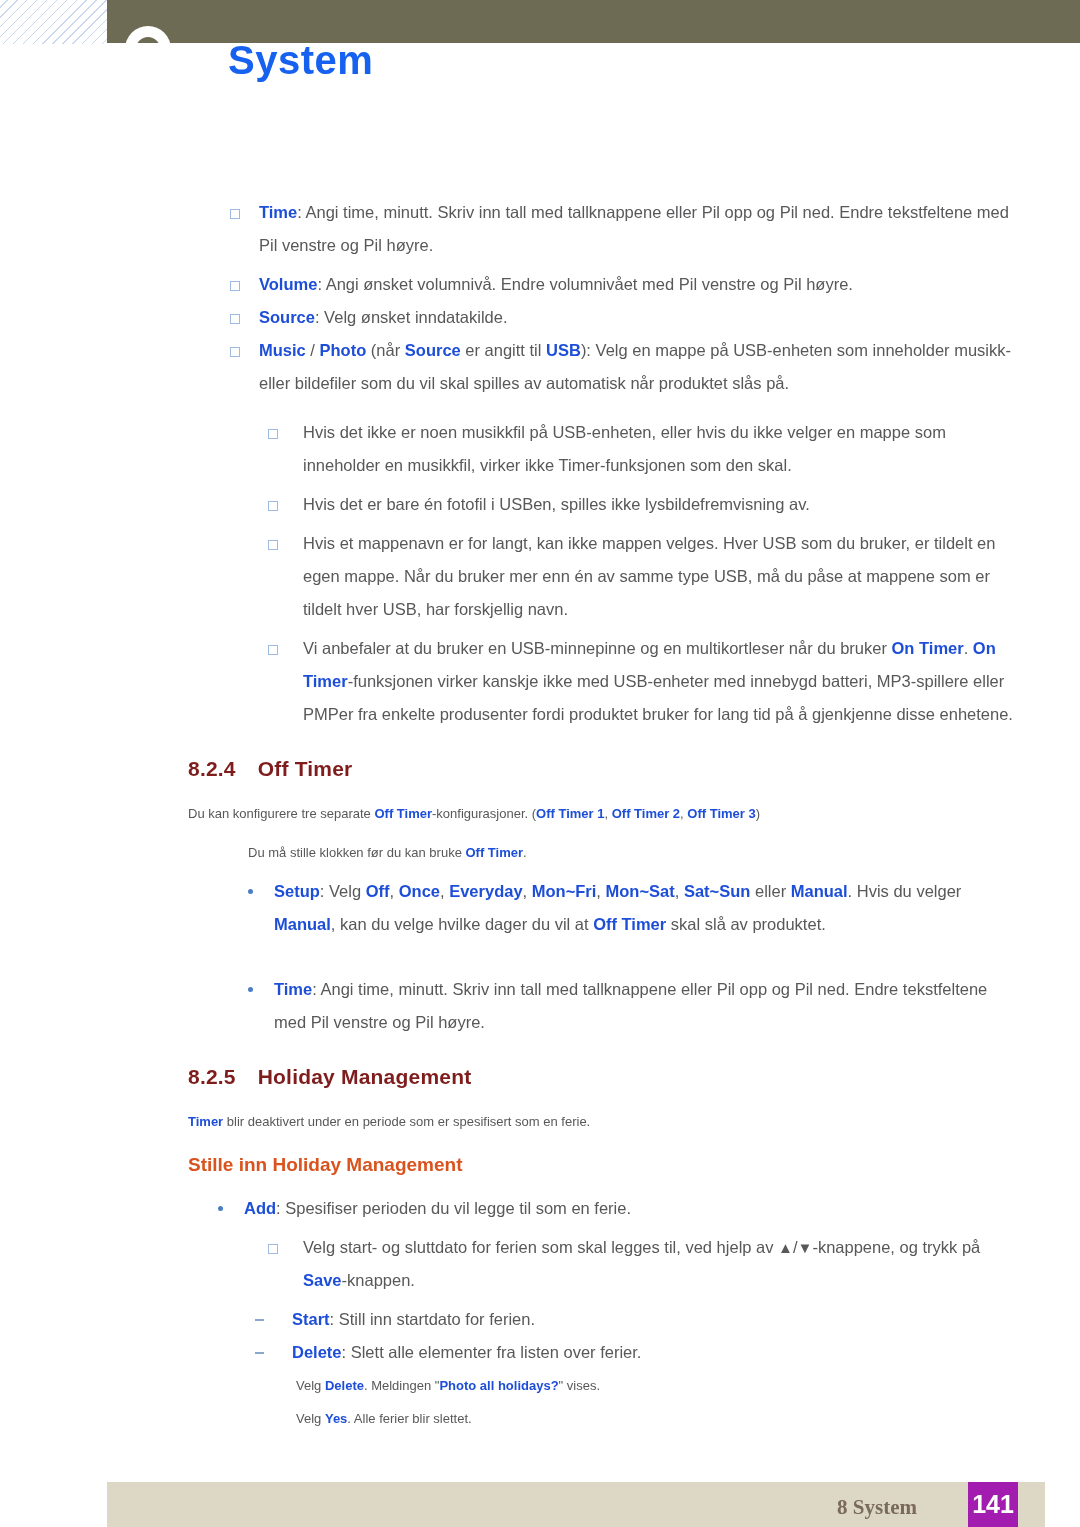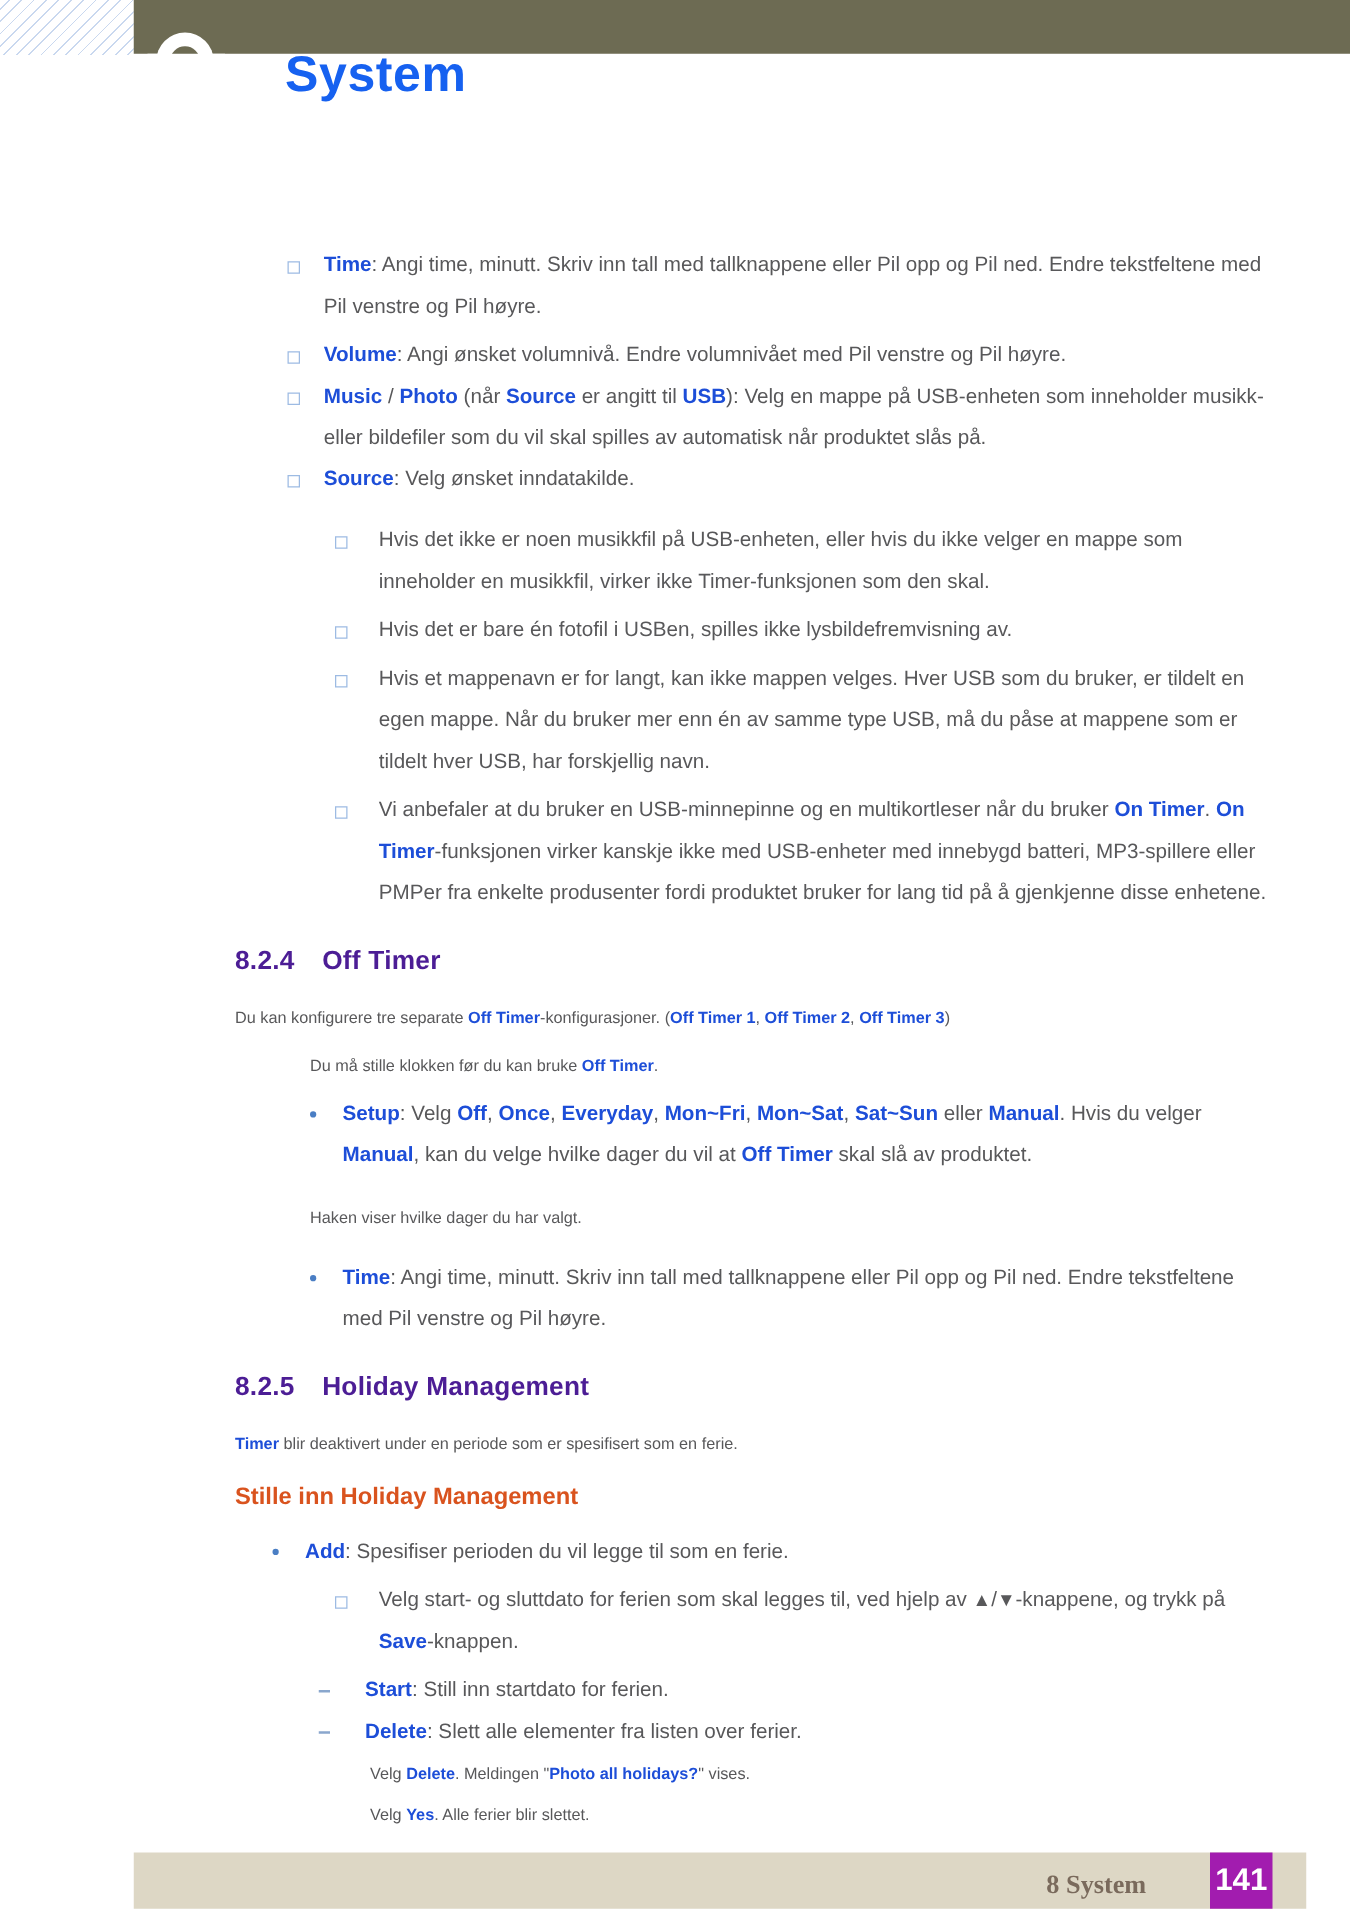--- a/index.html
+++ b/index.html
@@ -143,21 +143,21 @@
   
   .dl { margin-left: 255px; margin-right: 62px; }
   .dl .bul { margin-right: 28px; }
 
   .gap-s  { height: 6px; }
   .gap-m  { height: 16px; }
   .gap-l  { height: 26px; }
 
   
   .h-num {
-    color: #4c1d95;
+    color: #7f1d1d;
     font-size: 21px;
     font-weight: bold;
     margin-left: 188px;
     letter-spacing: 0.2px;
   }
   .h-num .num { margin-right: 22px; }
 
   .h-sub {
     color: #d9531e;
     font-size: 19px;
@@ -220,26 +220,26 @@
 
     <div class="gap-s"></div>
 
     <div class="row">
       <span class="bul bullet-square"></span>
       <span class="row-text"><span class="kw">Volume</span><span>: Angi ønsket volumnivå. Endre volumnivået med Pil venstre og Pil høyre.</span></span>
     </div>
 
     <div class="row">
       <span class="bul bullet-square"></span>
+      <span class="row-text"><span class="kw">Source</span><span>: Velg ønsket inndatakilde.</span></span>
+    </div>
+
+    <div class="row">
+      <span class="bul bullet-square"></span>
       <span class="row-text"><span class="kw">Music</span><span> / </span><span class="kw">Photo</span><span> (når </span><span class="kw">Source</span><span> er angitt til </span><span class="kw">USB</span><span>): Velg en mappe på USB-enheten som inneholder musikk- eller bildefiler som du vil skal spilles av automatisk når produktet slås på.</span></span>
-    </div>
-
-    <div class="row">
-      <span class="bul bullet-square"></span>
-      <span class="row-text"><span class="kw">Source</span><span>: Velg ønsket inndatakilde.</span></span>
     </div>
   </div>
 
   <div class="gap-m"></div>
 
   <div class="l2">
 
     <div class="row">
       <span class="bul bullet-square"></span>
       <span class="row-text">Hvis det ikke er noen musikkfil på USB-enheten, eller hvis du ikke velger en mappe som inneholder en musikkfil, virker ikke Timer-funksjonen som den skal.</span>
@@ -285,21 +285,20 @@
 
   <div class="d1">
     <div class="row">
       <span class="bul bullet-dot"></span>
       <span class="row-text"><span class="kw">Setup</span><span>: Velg </span><span class="kw">Off</span><span>, </span><span class="kw">Once</span><span>, </span><span class="kw">Everyday</span><span>, </span><span class="kw">Mon~Fri</span><span>, </span><span class="kw">Mon~Sat</span><span>, </span><span class="kw">Sat~Sun</span><span> eller </span><span class="kw">Manual</span><span>. Hvis du velger </span><span class="kw">Manual</span><span>, kan du velge hvilke dager du vil at </span><span class="kw">Off Timer</span><span> skal slå av produktet.</span></span>
     </div>
   </div>
 
   <div class="gap-m"></div>
 
-  <div class="para lvl-sub">Haken viser hvilke dager du har valgt.</div>
 
   <div class="gap-m"></div>
 
   <div class="d1">
     <div class="row">
       <span class="bul bullet-dot"></span>
       <span class="row-text"><span class="kw">Time</span><span>: Angi time, minutt. Skriv inn tall med tallknappene eller Pil opp og Pil ned. Endre tekstfeltene med Pil venstre og Pil høyre.</span></span>
     </div>
   </div>
 

